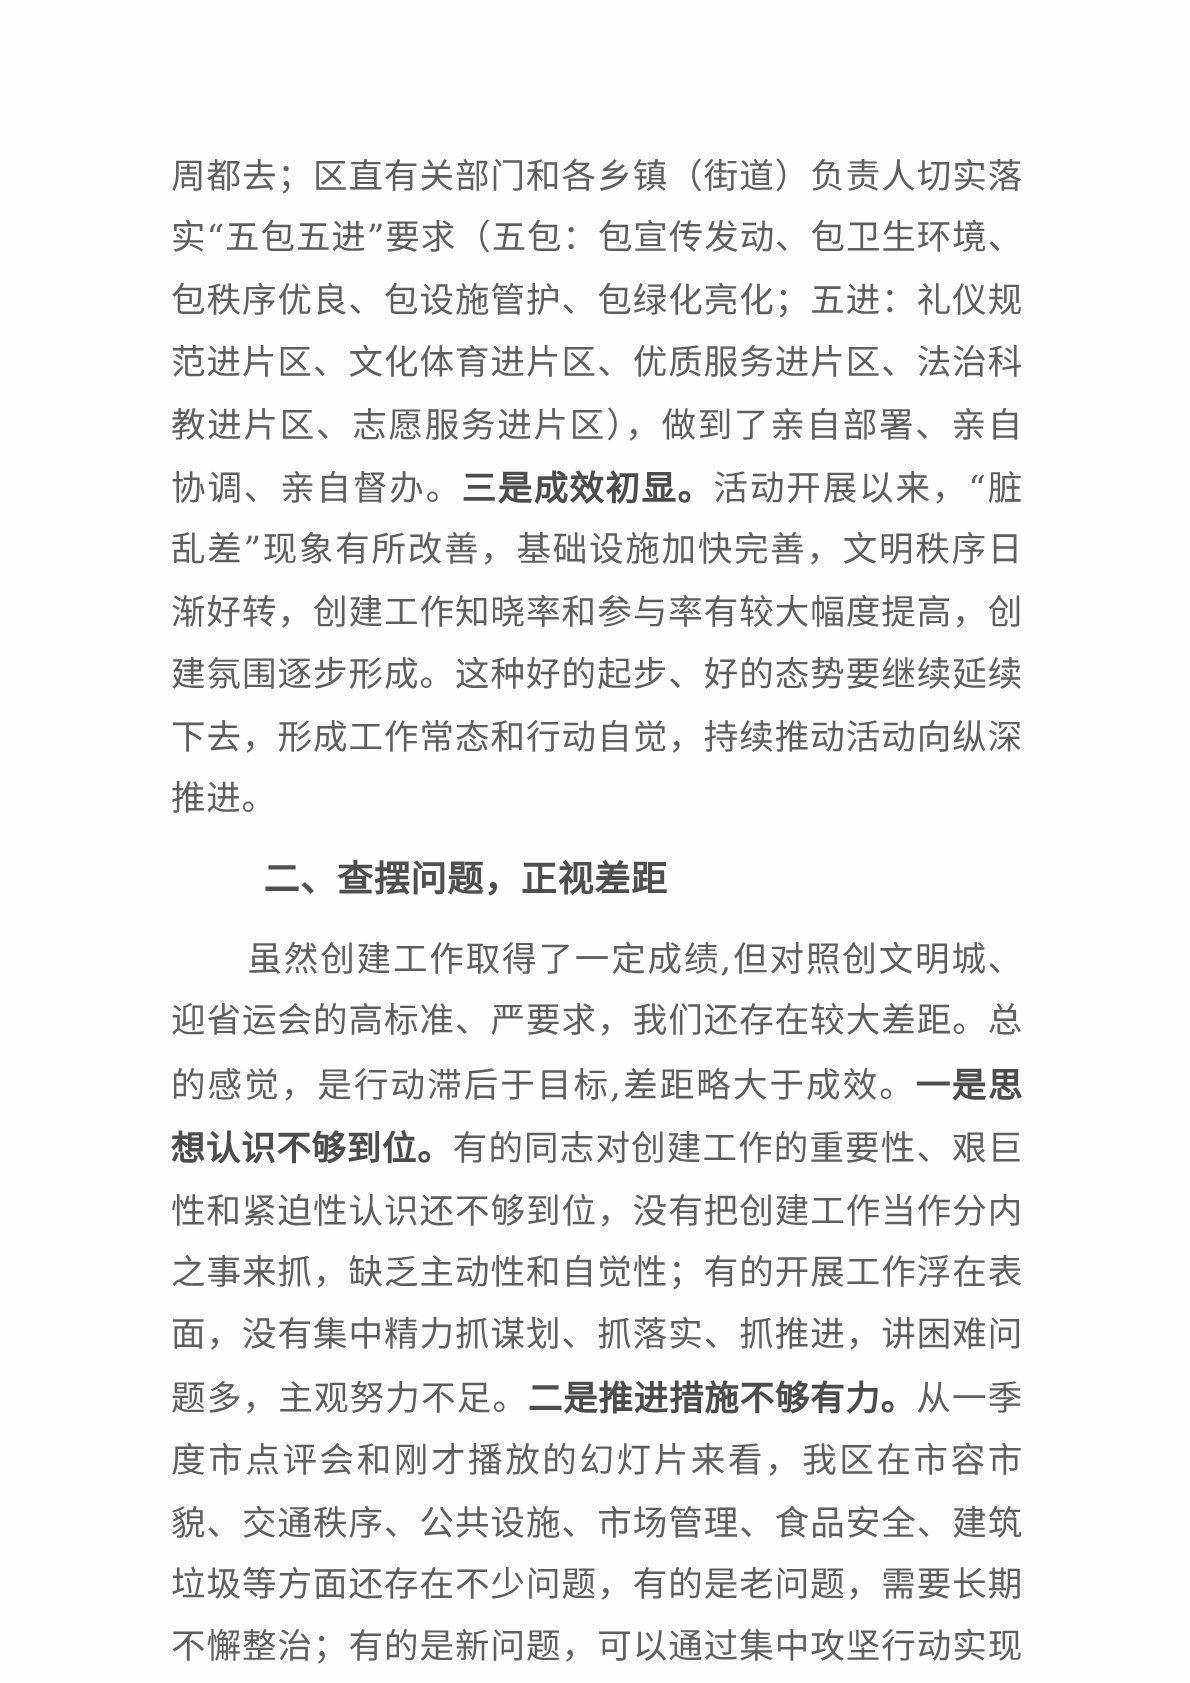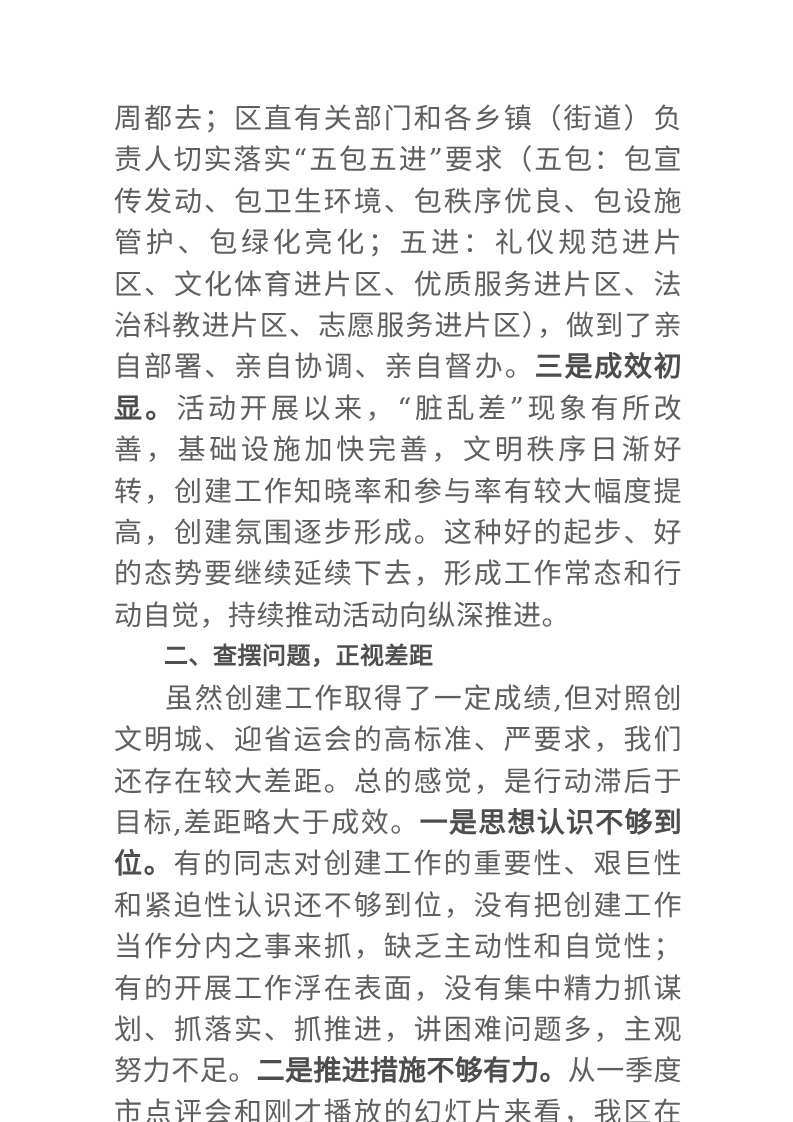--- a/index.html
+++ b/index.html
@@ -28,21 +28,21 @@
     left: 114px;
     top: 98px;
     width: 568px;
   }
 
   
   .para {
     margin: 0;
     padding: 0;
     font-family: "DejaVu Serif", "Liberation Serif", serif;
-    font-size: 28px;
+    font-size: 23px;
     line-height: 41.4px;
     color: #2b2b2b;
     text-align: justify;
     text-justify: inter-character;
     letter-spacing: 0.5px;
     word-break: break-all;
     -webkit-font-smoothing: antialiased;
   }
 
   .para.indent {
@@ -51,21 +51,21 @@
 
   
   .b {
     font-weight: 700;
     color: #131313;
     letter-spacing: 0.2px;
   }
 
   
   .heading {
-    margin: 0;
+    margin: 12px;
     padding: 0;
     font-family: "DejaVu Sans", "Liberation Sans", sans-serif;
     font-size: 24px;
     font-weight: 700;
     line-height: 41.4px;
     color: #161616;
     text-indent: 50px;
     letter-spacing: 0.5px;
     white-space: nowrap;
   }

